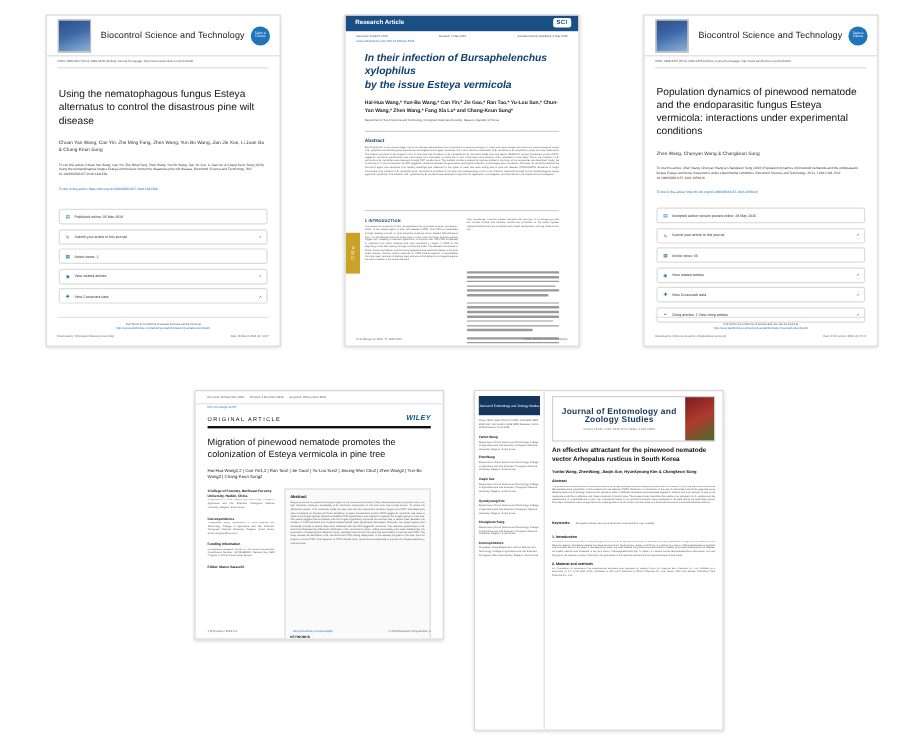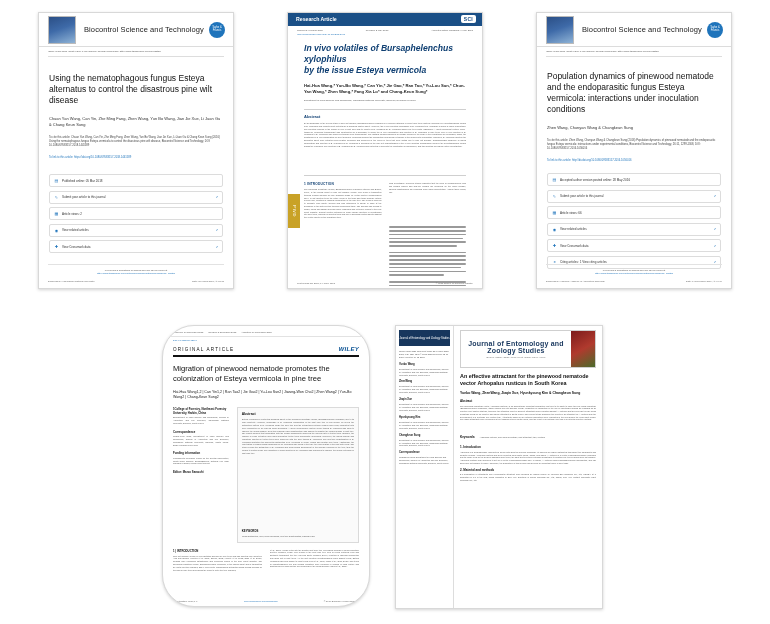--- a/index.html
+++ b/index.html
@@ -407,21 +407,21 @@
   <div class="sci-meta">
     <span>Received: 8 March 2018</span>
     <span>Revised: 2 May 2018</span>
     <span>Accepted article published: 9 May 2018</span>
   </div>
   <div class="sci-meta" style="padding-top:1px;">
     <span style="color:#1f74bb;">(wileyonlinelibrary.com) DOI 10.1002/ps.5048</span>
   </div>
 
   <div class="sci-title">
-    <span>In vivo volatiles of Bursaphelenchus xylophilus</span><br>
+    <span>In their infection of Bursaphelenchus xylophilus</span><br>
     <span>by the issue Esteya vermicola</span>
   </div>
   <div class="sci-authors">Hai-Hua Wang,* Yun-Bo Wang,* Can Yin,* Jie Gao,* Ran Tao,* Yu-Lou Sun,* Chun-Yan Wang,* Zhen Wang,* Fang Xia Lo* and Chang-Keun Sung*</div>
   <div class="sci-affil">Department of Food Science and Technology, Chungnam National University, Daejeon, Republic of Korea</div>
 
   <div class="sci-abs">
     <h4>Abstract</h4>
     <div class="microtext" style="height:48px;">BACKGROUND: In the sexual stage of pine wilt disease, Bursaphelenchus xylophilus is a serious pathogen of forest pine trees. Esteya vermicola is a nematophagous fungus of B. xylophilus and exhibits great potential as a biological control agent. However, the in vivo infection mechanism of E. vermicola to B. xylophilus in pinus is poorly understood. The infection process of the fungus in vivo of host pine and its effects on B. xylophilus by E. vermicola inside pine tree plants.
 
 RESULTS: A great fluorescent protein (GFP)-tagged E. vermicola transformant was constructed as a biomarker to check the in vivo colonization and infection of B. xylophilus in pine trees. The in vivo infection of E. vermicola to B. xylophilus was observed through GFP transformant. The fastidial conidia produced by hyphae implied in the body of the nematodes are described; finally, the monitoring of in vivo colonization by GFP-tagged E. vermicola showed the germination and hyphal extension of the fungus after inoculation. Moreover, E. vermicola affected the biocontrol agent was extracted from healthy seedlings and observed in the xylem of trees that were wilting due to pine wilt disease.
@@ -474,21 +474,21 @@
 
 <div class="sheet" style="left:536px; top:12px; width:196px; height:277px;">
   <div class="tf-head">
     <div class="tf-thumb"></div>
     <div class="tf-journal">Biocontrol Science and Technology</div>
     <div class="tf-logo">Taylor &amp; Francis</div>
   </div>
   <div class="tf-issn">ISSN: 0958-3157 (Print) 1360-0478 (Online) Journal homepage: http://www.tandfonline.com/loi/cbst20</div>
   <div class="tf-rule"></div>
 
-  <div class="tf-title" style="padding-top:14px;">Population dynamics of pinewood nematode and the endoparasitic fungus Esteya vermicola: interactions under inoculation conditions</div>
+  <div class="tf-title" style="padding-top:14px;">Population dynamics of pinewood nematode and the endoparasitic fungus Esteya vermicola: interactions under experimental conditions</div>
   <div class="tf-authors">Zhen Wang, Chunyan Wang &amp; Changkeun Sung</div>
   <div class="tf-cite">To cite this article: Zhen Wang, Chunyan Wang &amp; Changkeun Sung (2016) Population dynamics of pinewood nematode and the endoparasitic fungus Esteya vermicola: interactions under experimental conditions, Biocontrol Science and Technology, 26:11, 1299-1308, DOI: 10.1080/09583157.2016.1056016</div>
   <div class="tf-cite" style="color:#1f74bb;">To link to this article: http://dx.doi.org/10.1080/09583157.2016.1056016</div>
 
   <div class="tf-actions" style="padding-top:10px;">
     <div class="tf-action">
       <span class="ic">▤</span>
       <span>Accepted author version posted online: 28 May 2016</span>
     </div>
     <div class="tf-action">
@@ -521,21 +521,21 @@
     <div class="rule"></div>
     <div>Full Terms &amp; Conditions of access and use can be found at</div>
     <div class="lnk">http://www.tandfonline.com/action/journalInformation?journalCode=cbst20</div>
     <div class="tf-foot-bar">
       <span>Download by: [Chinese Academy of Agricultural Sciences]</span>
       <span>Date: 04 December 2016, At: 04:14</span>
     </div>
   </div>
 </div>
 
-<div class="sheet" style="left:162px; top:325px; width:208px; height:282px;border-radius:32px;">
+<div class="sheet" style="left:162px; top:325px; width:208px; height:208px;">
   <div class="wly-meta">
     <span>Received: 10 November 2018</span>
     <span>Revised: 2 December 2018</span>
     <span>Accepted: 19 December 2018</span>
   </div>
   <div class="wly-meta" style="border:none; padding-top:2px; padding-bottom:0;">
     <span style="color:#1f74bb;">DOI: 10.1111/jph.12797</span>
   </div>
 
   <div class="wly-bar">

